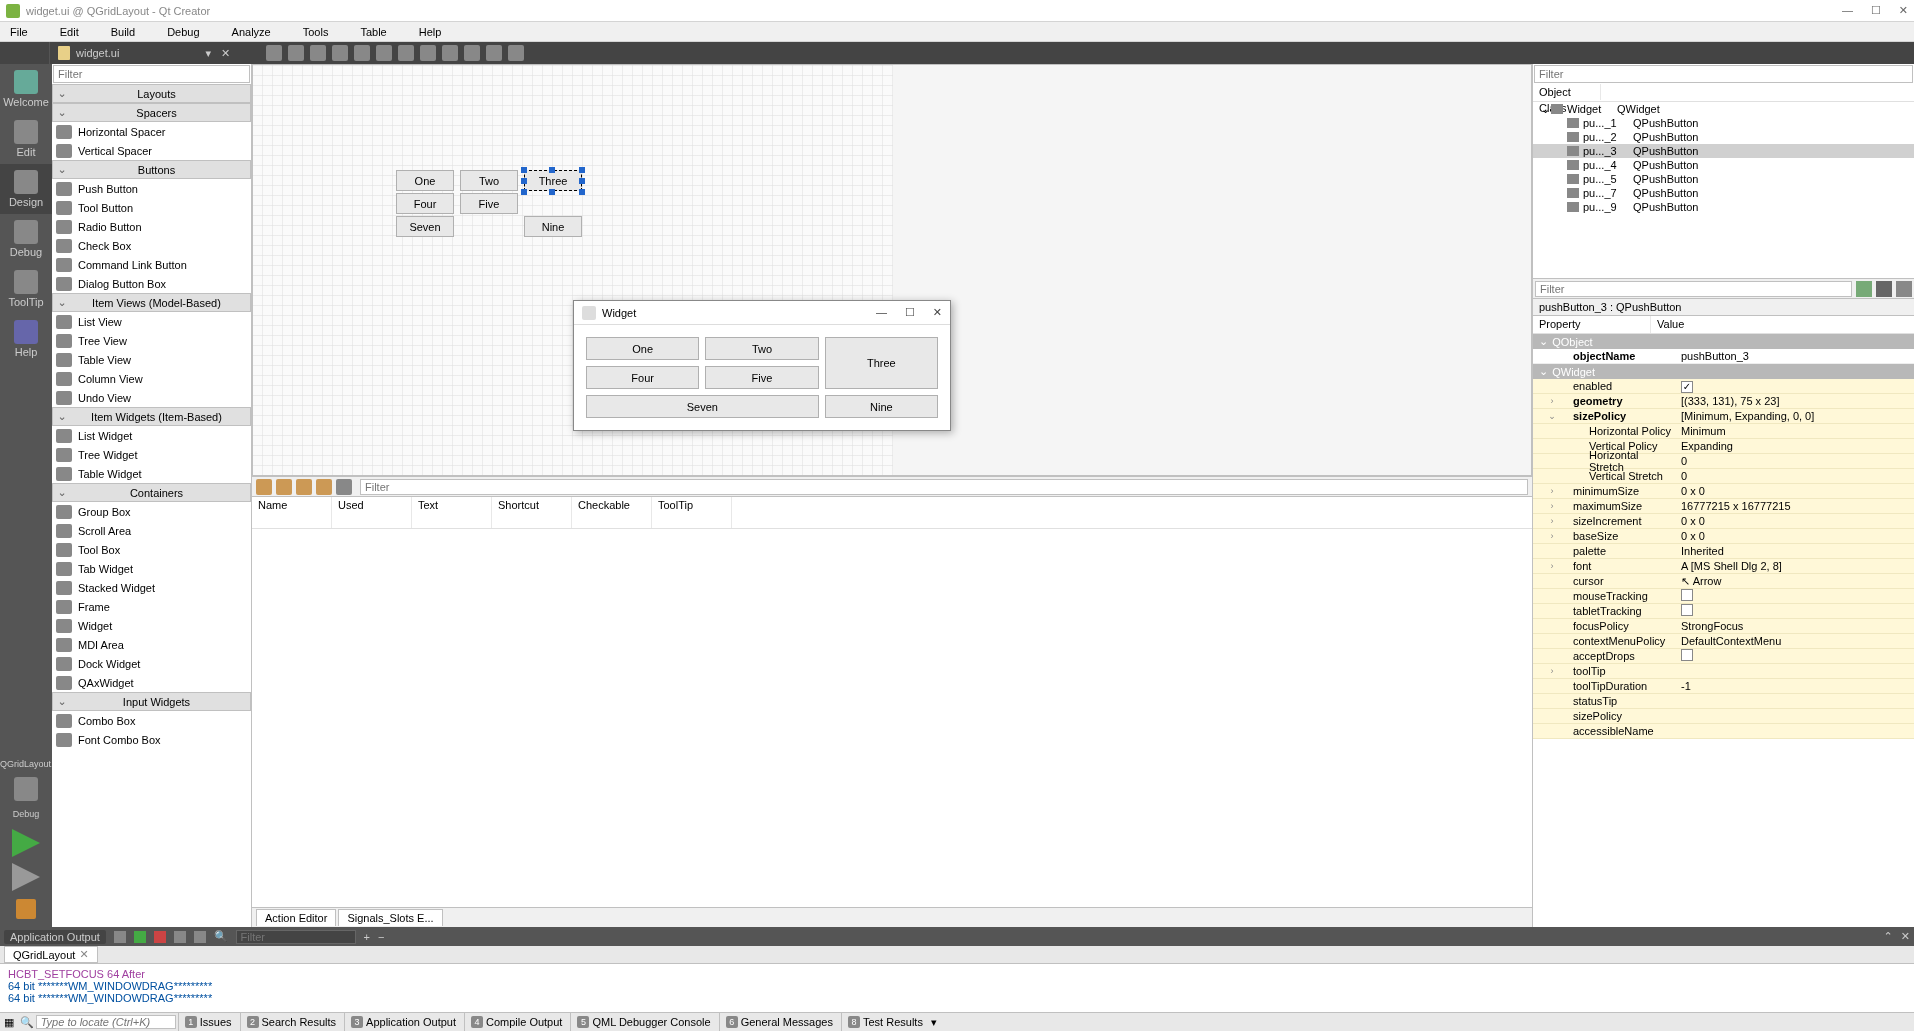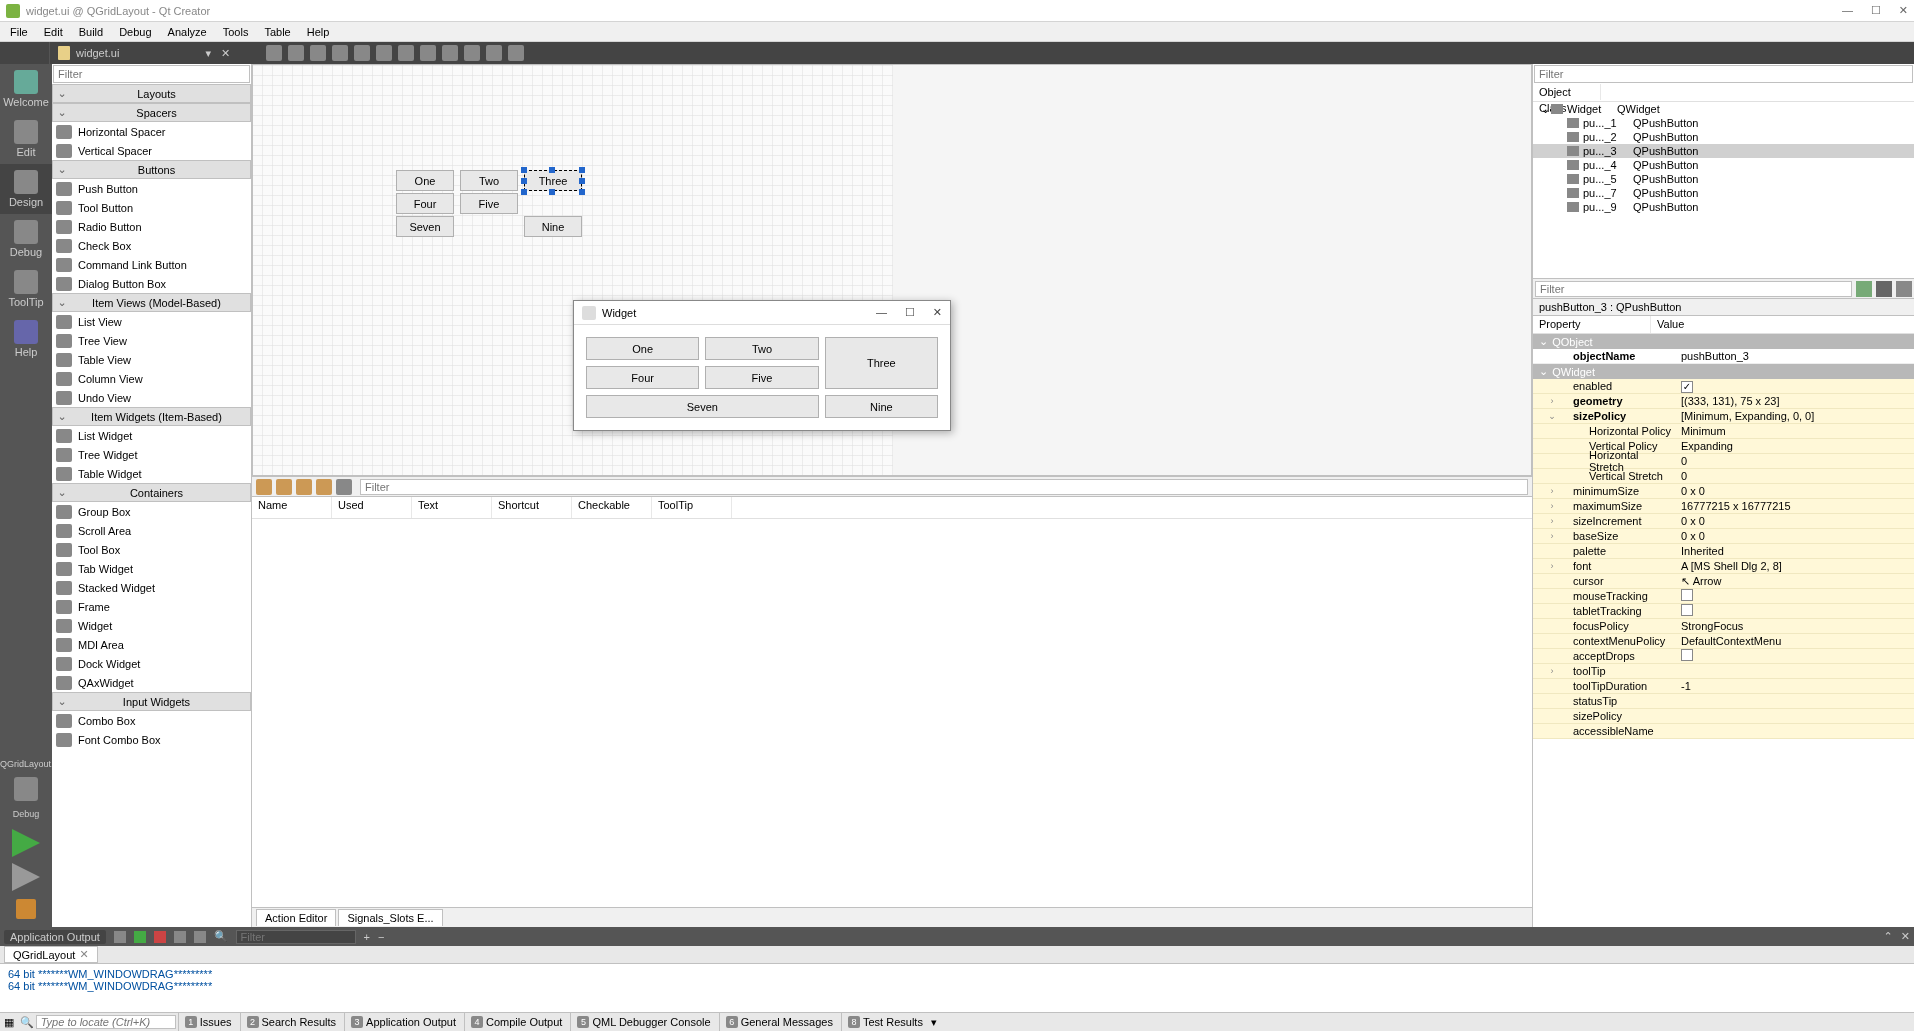--- a/index.html
+++ b/index.html
@@ -1,20 +1,20 @@
 <!DOCTYPE html>
 <html><head>
 <meta charset="utf-8">
 <style>
 * { margin: 0; padding: 0; box-sizing: border-box; font-family: "MS Shell Dlg 2", Tahoma, Arial, sans-serif; font-size: 11px; }
 body { background: #f0f0f0; width: 1914px; height: 1031px; overflow: hidden; display: flex; flex-direction: column; }
 .titlebar { height: 22px; background: #fff; display: flex; align-items: center; padding: 0 6px; border-bottom: 1px solid #d4d4d4; color: #888; }
 .titlebar .qc-icon { width: 14px; height: 14px; background: #7cb342; margin-right: 6px; border-radius: 2px; }
 .titlebar .win-controls { margin-left: auto; display: flex; gap: 18px; color: #666; }
-.menubar { height: 20px; background: #f0f0f0; display: flex; align-items: center; padding: 0 4px; gap: 4px; border-bottom: 1px solid #d4d4d4; }
+.menubar { height: 20px; background: #f0f0f0; display: flex; align-items: center; padding: 0 4px; gap: 20px; border-bottom: 1px solid #d4d4d4; }
 .menubar span { padding: 2px 6px; }
 .tabbar { height: 22px; background: #444; display: flex; align-items: center; padding: 0 2px; color: #ccc; }
 .tabbar .dropdown { width: 48px; border-right: 1px solid #555; height: 100%; }
 .tabbar .filetab { display: flex; align-items: center; gap: 6px; padding: 0 8px; height: 100%; background: #444; }
 .tabbar .filetab .file-icon { width: 12px; height: 14px; background: #e8d088; border-radius: 1px; }
 .tabbar .close-x { margin-left: 4px; color: #ccc; }
 .tabbar .toolbar-icons { margin-left: 28px; display: flex; gap: 6px; align-items: center; }
 .tabbar .toolbar-icons .ticon { width: 16px; height: 16px; background: #888; border-radius: 2px; }
 .main-row { flex: 1 1 auto; display: flex; min-height: 0; }
 .left-rail { width: 52px; background: #555; display: flex; flex-direction: column; align-items: center; color: #ccc; }
@@ -47,21 +47,21 @@
 .preview-titlebar { height: 24px; display: flex; align-items: center; padding: 0 8px; background: #fff; border-bottom: 1px solid #ddd; }
 .preview-titlebar .wc { margin-left: auto; display: flex; gap: 18px; color: #444; }
 .preview-body { padding: 12px; display: grid; grid-template-columns: 1fr 1fr 1fr; gap: 6px; }
 .preview-btn { height: 23px; background: #e8e8e8; border: 1px solid #b0b0b0; display: flex; align-items: center; justify-content: center; }
 .preview-btn.tall { grid-row: span 2; height: auto; }
 .preview-btn.wide { grid-column: span 2; }
 .action-toolbar { height: 20px; background: #f0f0f0; border-top: 1px solid #c0c0c0; display: flex; align-items: center; padding: 0 4px; gap: 4px; }
 .action-toolbar .aicon { width: 16px; height: 16px; background: #cc9955; border-radius: 2px; }
 .action-filter { flex: 1; height: 16px; border: 1px solid #c0c0c0; padding: 0 4px; color: #888; margin-left: 4px; }
 .action-table { flex: 1; background: #fff; border-top: 1px solid #c0c0c0; }
-.action-table-header { display: flex; height: 22px; background: #fff; border-bottom: 1px solid #e0e0e0; }
+.action-table-header { display: flex; height: 32px; background: #fff; border-bottom: 1px solid #e0e0e0; }
 .action-table-header > div { padding: 2px 6px; border-right: 1px solid #e8e8e8; width: 80px; }
 .action-tabs { height: 20px; border-top: 1px solid #c0c0c0; display: flex; align-items: center; gap: 2px; padding: 0 4px; background: #f0f0f0; }
 .action-tabs .atab { padding: 2px 8px; background: #fff; border: 1px solid #c0c0c0; border-bottom: none; }
 .right-col { width: 382px; background: #fff; border-left: 1px solid #c0c0c0; display: flex; flex-direction: column; }
 .obj-tree { flex: none; height: 194px; display: flex; flex-direction: column; }
 .tree-header { display: flex; background: #fff; border-bottom: 1px solid #e0e0e0; height: 18px; flex-direction: column; }
 .tree-header > div { padding: 2px 6px; }
 .tree-header > div:first-child { width: 68px; border-right: 1px solid #e8e8e8; }
 .tree-body { flex: 1; overflow: auto; }
 .tree-row { display: flex; padding: 0 4px; height: 14px; align-items: center; }
@@ -607,21 +607,21 @@
   <span style="margin-left:auto">⌃</span>
   <span>✕</span>
 </div>
 
 <div class="output-tabbar">
   <div class="otab">
     <span>QGridLayout</span>
     <span class="ox">✕</span>
   </div>
 </div>
-<div class="output-body" id="output-body"><div class="l2">64 bit *******WM_WINDOWDRAG*********</div><div class="l2">64 bit *******WM_WINDOWDRAG*********</div></div>
+<div class="output-body" id="output-body"><div class="l1">HCBT_SETFOCUS 64 After</div><div class="l2">64 bit *******WM_WINDOWDRAG*********</div><div class="l2">64 bit *******WM_WINDOWDRAG*********</div></div>
 
 <div class="statusbar">
   <span style="width:14px">▦</span>
   <span>🔍</span>
   <input class="search" placeholder="Type to locate (Ctrl+K)" style="">
   <div class="sitem">
       <span class="snum">1</span>
       <span>Issues</span>
     </div>
   <div class="sitem">

